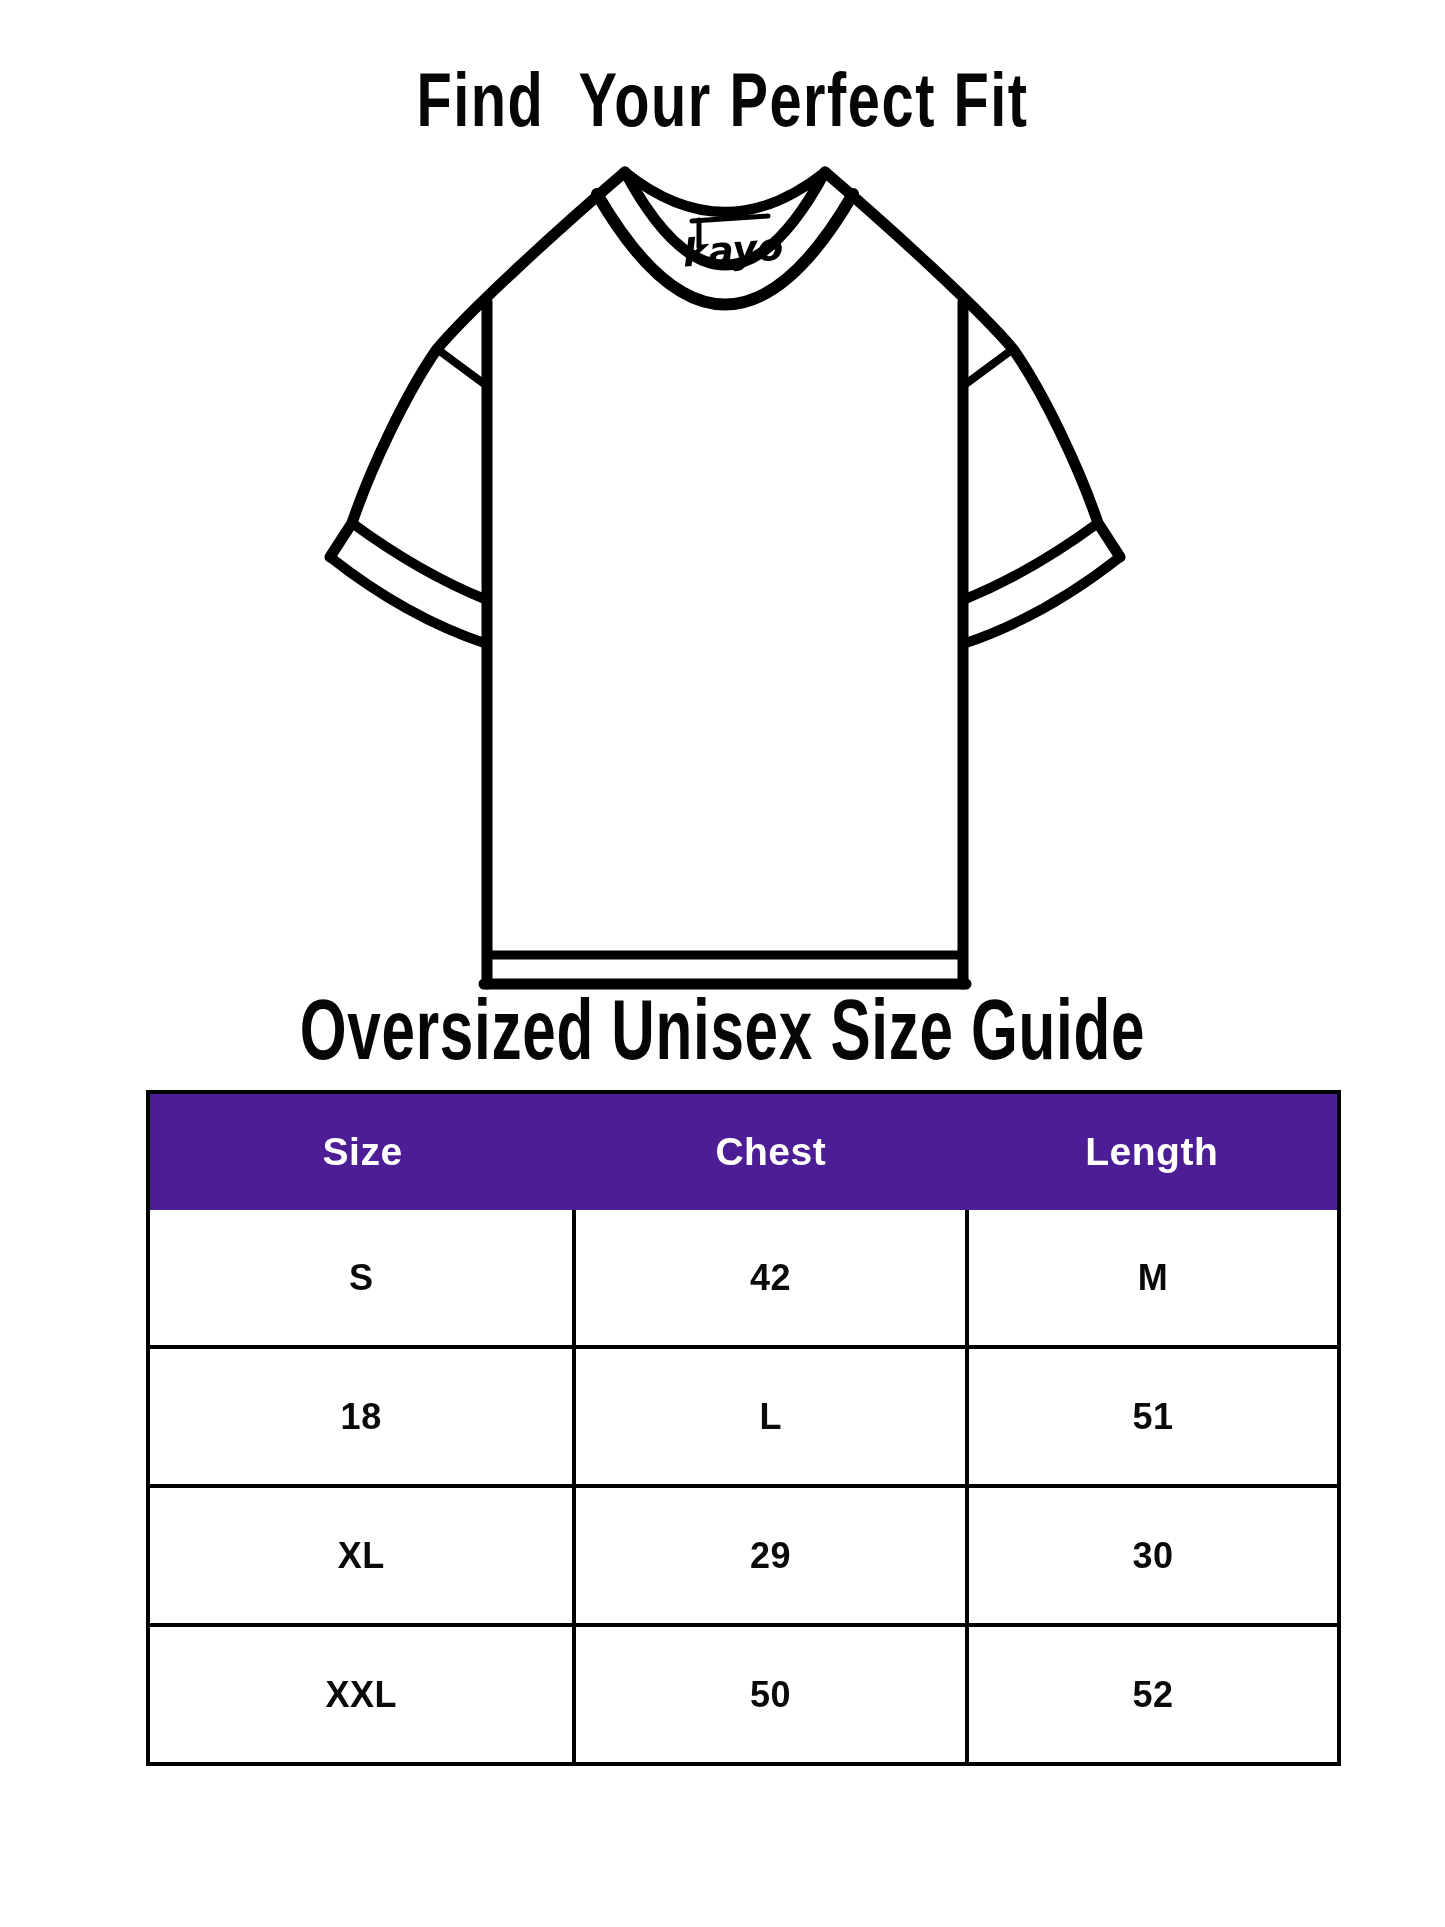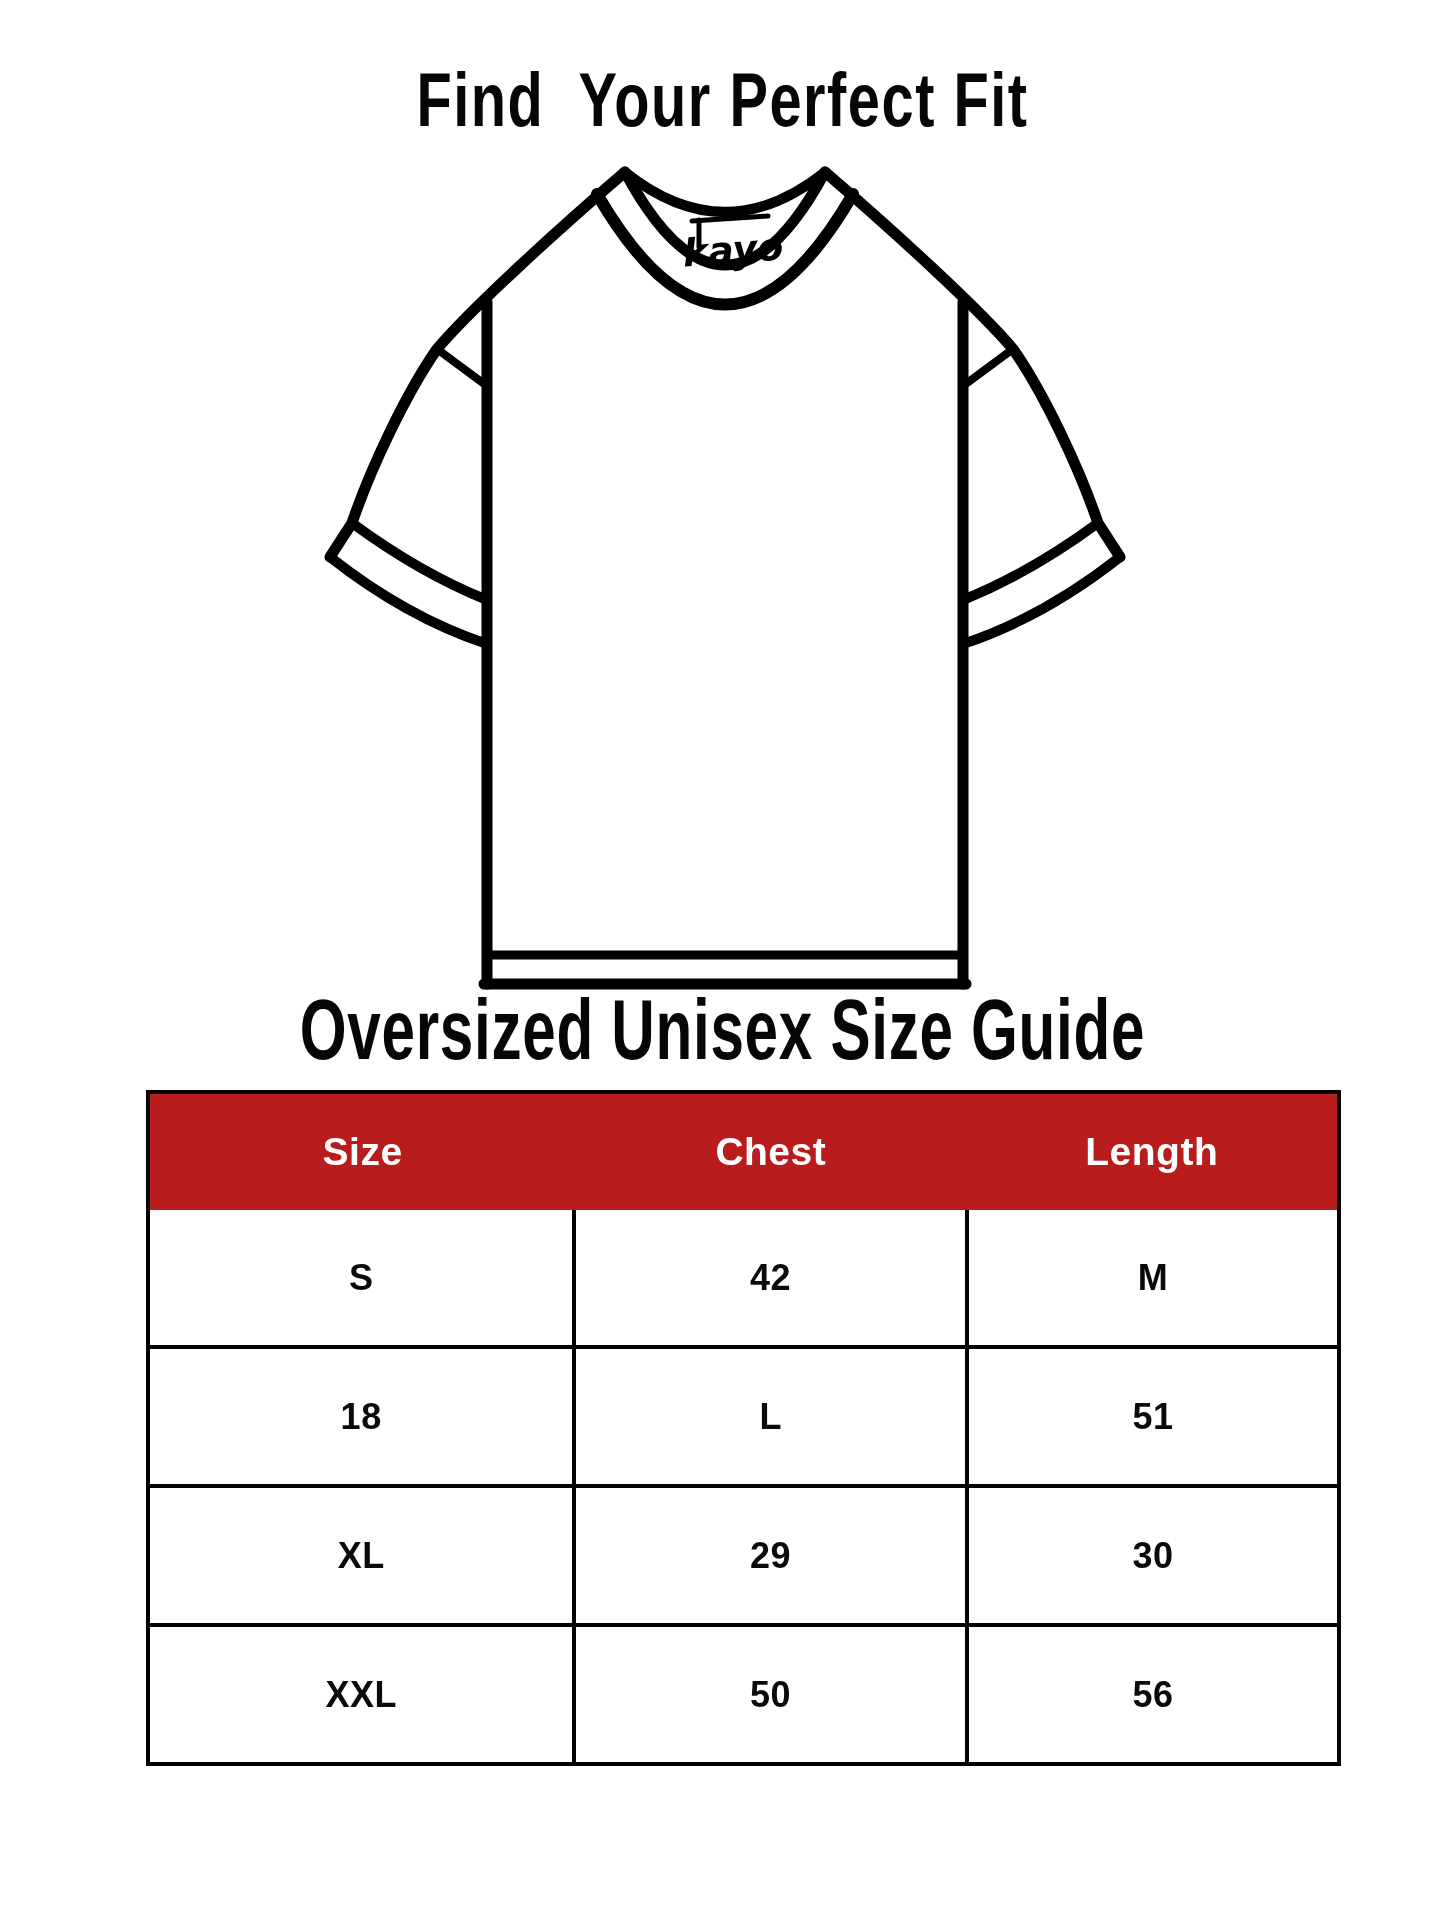--- a/index.html
+++ b/index.html
@@ -46,21 +46,21 @@
     position:absolute;
     left:146px;top:1090px;
     width:1195px;height:676px;
     box-sizing:border-box;
     border:4px solid #000;
     background:#000;
     display:flex;flex-direction:column;
   }
   .table-header{
     height:116px;flex:0 0 116px;
-    background:#b91c1c;
+    background:#4c1d95;
     display:grid;
     grid-template-columns:428fr 394fr 373fr;
   }
   .header-cell{
     display:flex;align-items:center;justify-content:center;
     color:#ffffff;
     font-size:39px;font-weight:bold;
     letter-spacing:0.5px;
   }
   .table-body{
@@ -139,17 +139,17 @@
 
       <div class="body-cell">L</div>
       <div class="body-cell">51</div>
 
       <div class="body-cell">XL</div>
       <div class="body-cell">29</div>
       <div class="body-cell">30</div>
 
       <div class="body-cell">XXL</div>
       <div class="body-cell">50</div>
-      <div class="body-cell">56</div>
+      <div class="body-cell">52</div>
     </div>
   </div>
 
 </div>
 
 </body></html>

